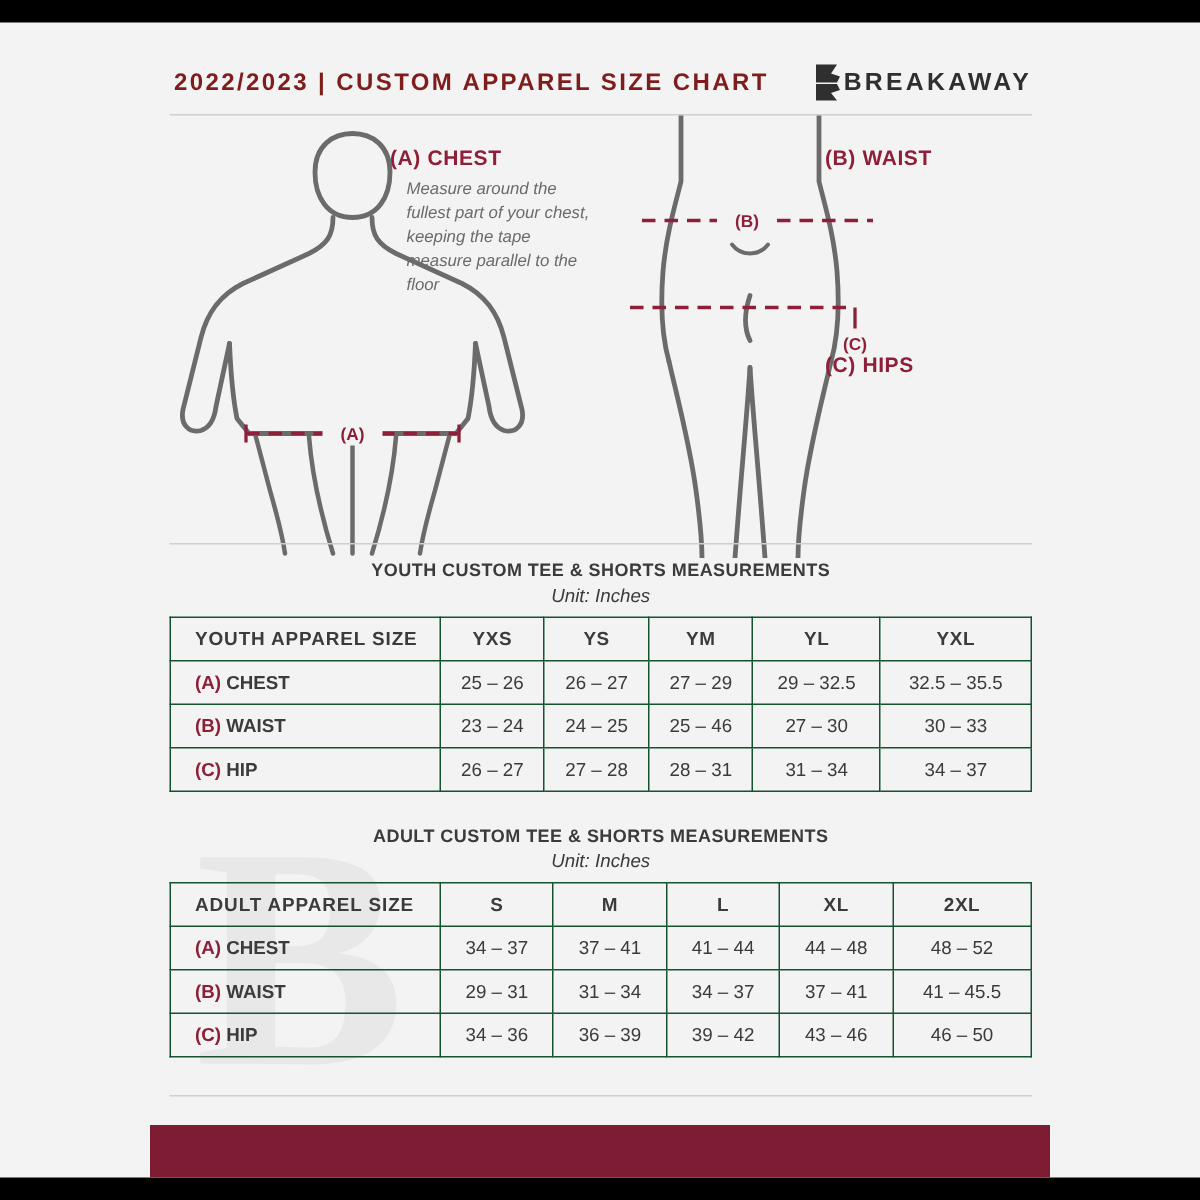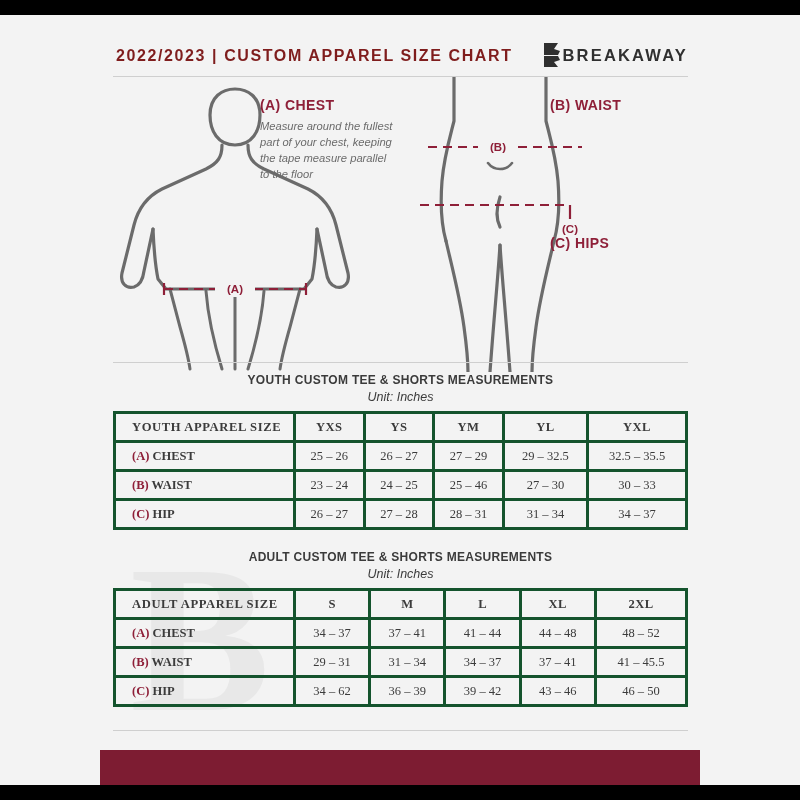--- a/index.html
+++ b/index.html
@@ -85,20 +85,21 @@
     font-weight: bold;
     color: #8e1f38;
     letter-spacing: 0.4px;
     margin-bottom: 6px;
   }
   .callout .c-body {
     font-size: 11.2px;
     font-style: italic;
     color: #6b6b6b;
     line-height: 1.42;
+    margin-left: 11px;
   }
   
   .section {
     position: absolute;
     left: 113px;
     width: 575px;
   }
   .sec-title {
     text-align: center;
     font-size: 12px;
@@ -114,27 +115,26 @@
     margin-top: 3px;
     margin-bottom: 7px;
   }
   table {
     width: 575px;
     border-collapse: collapse;
     position: relative;
     z-index: 2;
   }
   th, td {
-    border: 3px solid #14532d;
+    border: 1px solid #14532d;
     height: 29px;
     font-size: 12.5px;
     color: #3b3b3b;
     text-align: center;
     padding: 0 2px;
-    font-family: Liberation Serif, serif;
   }
   th:first-child, td:first-child {
     text-align: left;
     padding-left: 16px;
     width: 180px;
   }
   thead th {
     font-weight: bold;
     font-size: 12.6px;
     letter-spacing: 0.4px;
@@ -302,21 +302,21 @@
           <tr>
             <td><span class="lbl">(B)</span> <span>WAIST</span></td>
             <td>29 – 31</td>
             <td>31 – 34</td>
             <td>34 – 37</td>
             <td>37 – 41</td>
             <td>41 – 45.5</td>
           </tr>
           <tr>
             <td><span class="lbl">(C)</span> <span>HIP</span></td>
-            <td>34 – 62</td>
+            <td>34 – 36</td>
             <td>36 – 39</td>
             <td>39 – 42</td>
             <td>43 – 46</td>
             <td>46 – 50</td>
           </tr>
         </tbody>
       </table>
     </div>
 
     <div class="hr" style="top:715px"></div>

